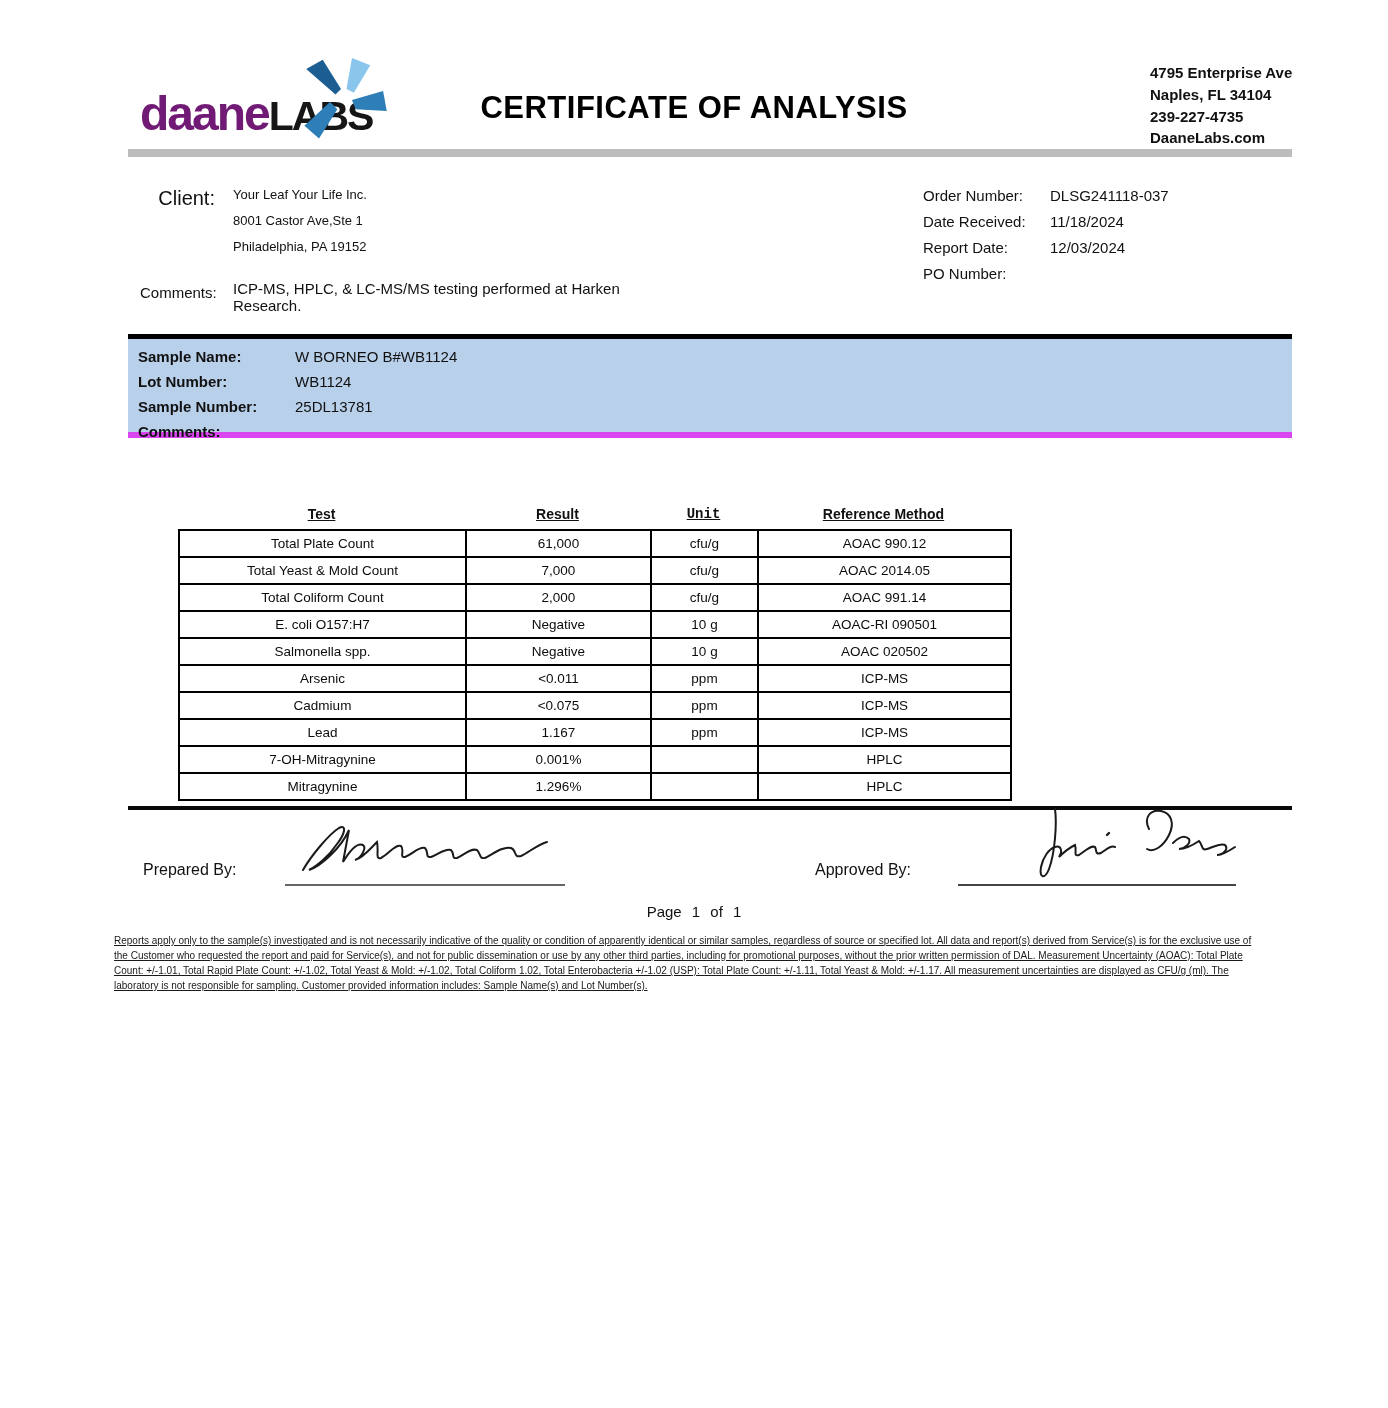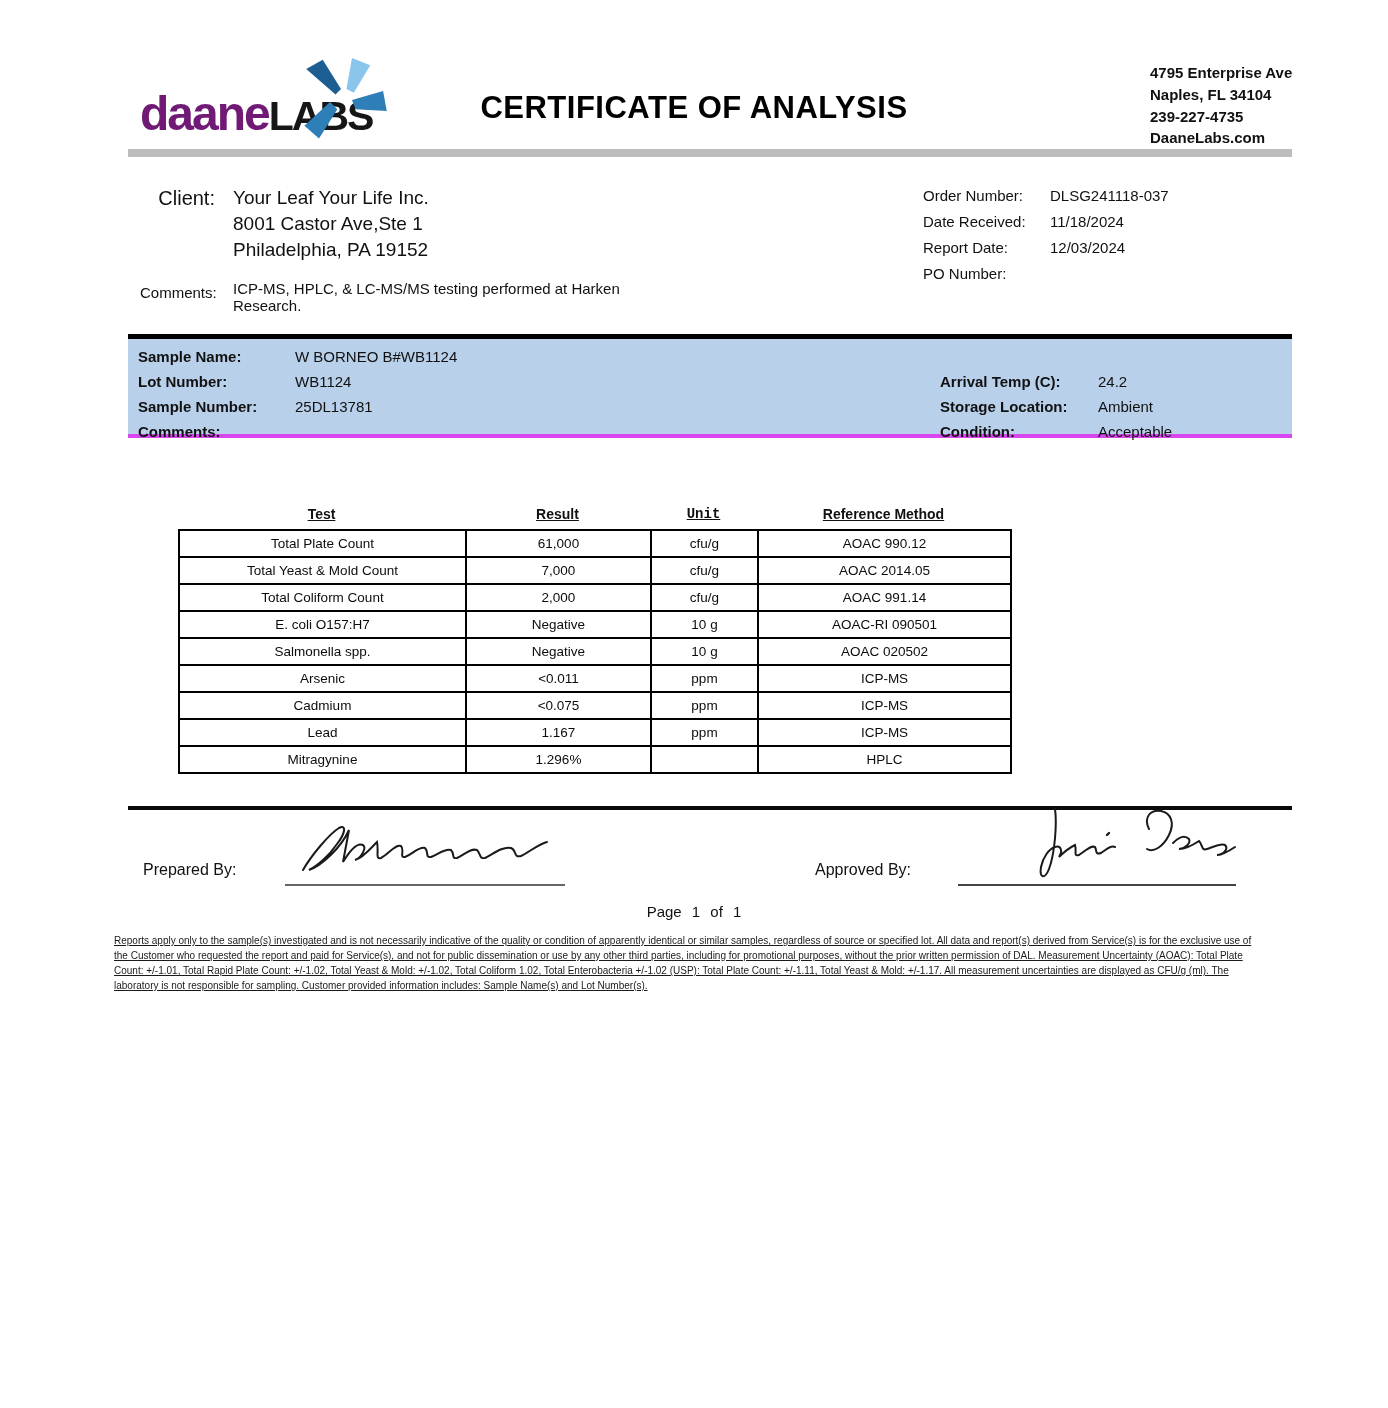--- a/index.html
+++ b/index.html
@@ -20,34 +20,34 @@
     position:absolute; left:0; right:0; top:90px; text-align:center;
     font-size:31px; font-weight:bold; color:#000; letter-spacing:0.5px;
   }
 
   .lab-address { position:absolute; left:1150px; top:62px; font-size:15px; font-weight:bold; line-height:1.45; color:#111; }
 
   .gray-bar { position:absolute; left:128px; top:149px; width:1164px; height:8px; background:#bdbdbd; }
 
   
   .client-label { position:absolute; left:143px; top:187px; width:72px; text-align:right; font-size:20px; }
-  .client-lines { position:absolute; left:233px; top:187px; font-size:19px; }
+  .client-lines { position:absolute; left:233px; top:187px; font-size:13px; }
   .client-lines .cline { height:26px; }
   .comments-label { position:absolute; left:140px; top:284px; font-size:15px; }
   .comments-text { position:absolute; left:233px; top:280px; width:395px; font-size:15px; line-height:17px; }
 
   .order-block { position:absolute; left:923px; top:187px; font-size:15px; }
   .order-row { display:flex; height:26px; }
   .order-row .olabel { width:127px; }
   .order-row .ovalue { }
 
   
   .sample-box {
     position:absolute; left:128px; top:334px; width:1164px; height:104px;
-    background:#B9D0EA; border-top:5px solid #000; border-bottom:4px solid #d946ef;
+    background:#B9D0EA; border-top:5px solid #000; border-bottom:6px solid #d946ef;
   }
   .sample-left { position:absolute; left:10px; top:5px; font-size:15px; }
   .sample-right { position:absolute; left:812px; top:30px; font-size:15px; }
   .sample-row { display:flex; height:25px; align-items:center; }
   .sample-left .slabel { width:157px; font-weight:bold; }
   .sample-right .slabel { width:158px; font-weight:bold; }
 
   
   .results-header { position:absolute; left:178px; top:506px; display:flex; font-size:14px; font-weight:bold; }
   .results-header span { text-decoration:underline; text-align:center; display:block; }
@@ -146,34 +146,20 @@
           <span class="slabel">Lot Number:</span>
           <span class="svalue">WB1124</span>
         </div>
         <div class="sample-row">
           <span class="slabel">Sample Number:</span>
           <span class="svalue">25DL13781</span>
         </div>
         <div class="sample-row">
           <span class="slabel">Comments:</span>
           <span class="svalue"></span>
-        </div>
-    </div>
-    <div class="sample-right">
-      <div class="sample-row">
-          <span class="slabel">Arrival Temp (C):</span>
-          <span class="svalue">24.2</span>
-        </div>
-        <div class="sample-row">
-          <span class="slabel">Storage Location:</span>
-          <span class="svalue">Ambient</span>
-        </div>
-        <div class="sample-row">
-          <span class="slabel">Condition:</span>
-          <span class="svalue">Acceptable</span>
         </div>
     </div>
   </div>
 
   <div class="results-header">
     <span class="rh-test">Test</span>
     <span class="rh-result">Result</span>
     <span class="rh-unit">Unit</span>
     <span class="rh-method">Reference Method</span>
   </div>
@@ -228,20 +214,26 @@
           <td>ppm</td>
           <td>ICP-MS</td>
         </tr>
         <tr>
           <td>Lead</td>
           <td>1.167</td>
           <td>ppm</td>
           <td>ICP-MS</td>
         </tr>
         <tr>
+          <td>7-OH-Mitragynine</td>
+          <td>0.001%</td>
+          <td></td>
+          <td>HPLC</td>
+        </tr>
+        <tr>
           <td>Mitragynine</td>
           <td>1.296%</td>
           <td></td>
           <td>HPLC</td>
         </tr>
     </tbody>
   </table>
 
   <div class="divider"></div>
 

